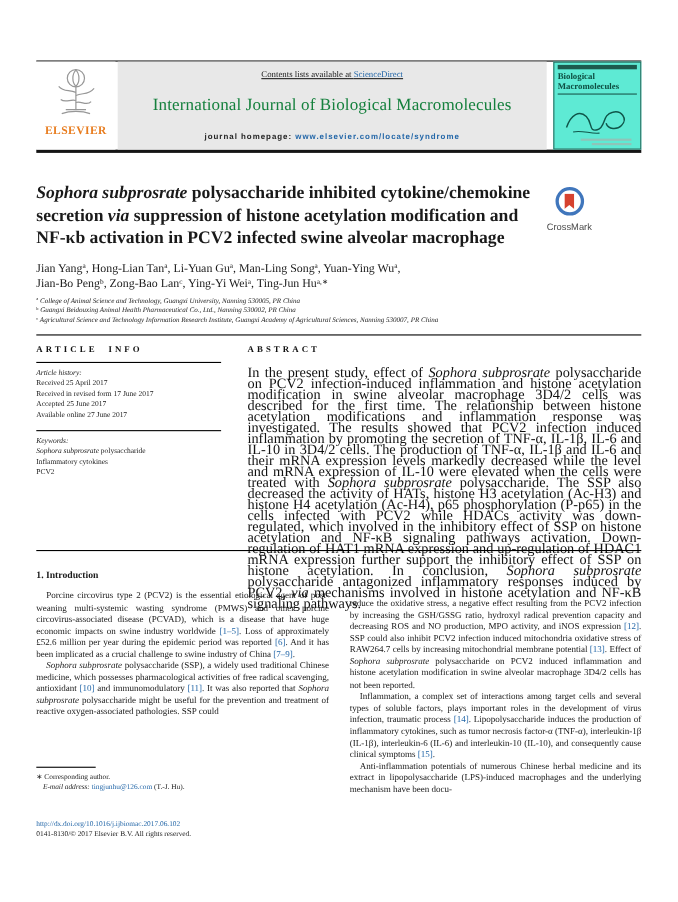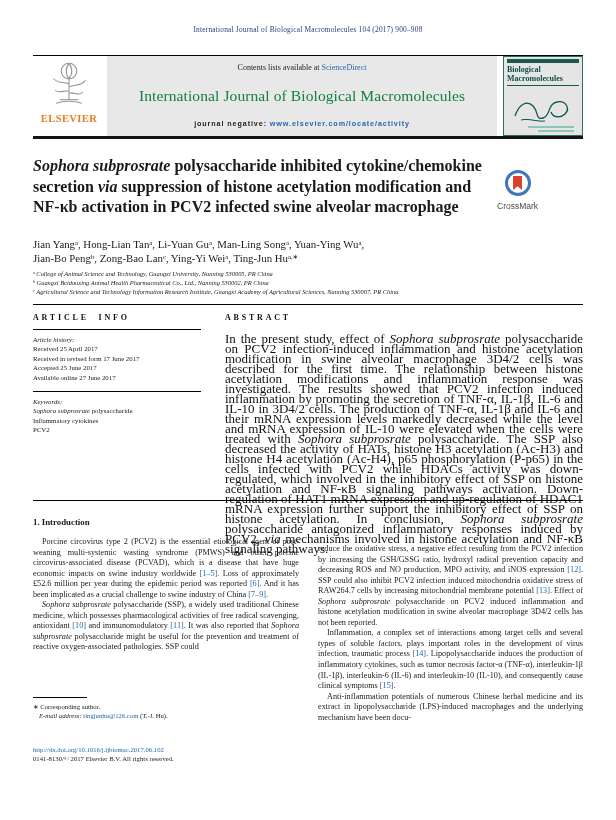--- a/index.html
+++ b/index.html
@@ -14,42 +14,42 @@
   
   .banner{position:absolute;left:33px;top:55px;width:550px;height:84px;
           border-top:1px solid #000;border-bottom:3px solid #141414;
           display:flex;align-items:stretch;background:#fff;}
   .logo-box{width:72px;background:#fff;display:flex;flex-direction:column;
             align-items:center;justify-content:flex-start;padding:3px 0 2px 0;}
   .elsevier-label{font-size:10.5px;font-weight:bold;color:#e87c1e;letter-spacing:.4px;}
   .banner-center{flex:1;background:#e8e8e8;margin-left:2px;display:flex;
                  flex-direction:column;align-items:center;justify-content:space-between;
                  padding:7px 4px 8px 4px;}
-  .contents-line{font-size:8px;color:#222;}
+  .contents-line{font-size:8px;color:#222;text-decoration:underline;}
   .journal-title{font-size:15.5px;color:#15803d;letter-spacing:.1px;}
   .homepage-line{font-family:"Liberation Sans",sans-serif;font-weight:bold;
                  font-size:7.2px;letter-spacing:.9px;color:#222;}
-  .cover-box{width:80px;margin-left:6px;background:#e5e5e5;position:relative;
+  .cover-box{width:80px;margin-left:6px;background:#5eead4;position:relative;
              border:1px solid #2b6e61;overflow:hidden;}
   .cover-topband{height:4px;background:#1d5a4e;margin:2px 3px 2px 3px;}
   .cover-title{font-size:8px;line-height:8.5px;font-weight:bold;color:#0e4f43;
                padding:1px 3px 0 3px;}
   .cover-line{height:1px;background:#19594d;margin:2px 3px;}
   .cover-foot{height:2px;background:#8fc4b8;margin:2px 8px 2px 24px;}
 
   
   .crossmark{position:absolute;left:497px;top:170px;display:flex;align-items:center;gap:5px;flex-direction:column;}
   .cm-circle{width:26px;height:26px;border-radius:50%;background:#fff;
              border:3px solid #4076bc;display:flex;align-items:center;justify-content:center;}
   .cm-bookmark{width:9px;height:14px;background:#d6422f;
                clip-path:polygon(0 0,100% 0,100% 100%,50% 74%,0 100%);}
   .cm-label{font-family:"Liberation Sans",sans-serif;font-size:8.5px;color:#4a4a4a;}
 
   
-  .title-block{position:absolute;left:33px;top:156px;width:462px;
+  .title-block{position:absolute;left:33px;top:166px;width:462px;
                font-size:16px;font-weight:bold;line-height:20.5px;}
   .authors{position:absolute;left:33px;top:238px;width:500px;
            font-size:10.8px;line-height:13.5px;}
   .affils{position:absolute;left:33px;top:270px;width:545px;
           font-size:6.4px;line-height:8.8px;color:#222;}
 
   .hrule{position:absolute;left:33px;width:550px;height:1px;background:#000;}
   .hr-1{top:304px;} .hr-2{top:500px;}
 
   
@@ -85,21 +85,20 @@
   
   .ri{font-style:italic;}
   .rsup{font-size:62%;position:relative;top:-0.45em;line-height:0;}
   .rlink{color:#2467a8;}
 </style>
 </head>
 <body>
 
 <div class="page">
 
-  <div class="citation">International Journal of Biological Macromolecules 104 (2017) 900–908</div>
 
   <div class="banner">
     <div class="logo-box">
       <span>
         <svg width="46" height="50" viewBox="0 0 50 54">
           <g fill="none" stroke="#979797" stroke-width="1.2">
             <circle cx="25" cy="13" r="8.5"></circle>
             <path d="M25 5 C21 9 21 17 25 21 C29 17 29 9 25 5 Z"></path>
             <path d="M25 21 L25 44"></path>
             <path d="M25 27 C18 24 13 27 8 21"></path>
@@ -109,21 +108,21 @@
             <path d="M15 44 L35 44"></path>
             <path d="M11 48 C19 45 31 45 39 48"></path>
           </g>
         </svg>
       </span>
       <span class="elsevier-label">ELSEVIER</span>
     </div>
     <div class="banner-center">
       <div class="contents-line"><span>Contents lists available at </span><span class="rlink">ScienceDirect</span></div>
       <div class="journal-title">International Journal of Biological Macromolecules</div>
-      <div class="homepage-line"><span>journal negative: </span><span class="rlink">www.elsevier.com/locate/activity</span></div>
+      <div class="homepage-line"><span>journal homepage: </span><span class="rlink">www.elsevier.com/locate/syndrome</span></div>
     </div>
     <div class="cover-box">
       <div class="cover-topband"></div>
       <div class="cover-title">Biological Macromolecules</div>
       <div class="cover-line"></div>
       <span>
         <svg width="72" height="36" viewBox="0 0 72 36" style="display:block;margin:1px auto 0 auto;">
           <path d="M8 28 C12 16 20 12 26 18 C32 24 28 32 36 30 C44 28 40 16 50 14 C58 12 64 20 58 26 C54 30 46 30 44 24" fill="none" stroke="#10564a" stroke-width="1.3"></path>
           <path d="M14 32 C22 30 30 34 38 33" fill="none" stroke="#10564a" stroke-width="1"></path>
         </svg>

